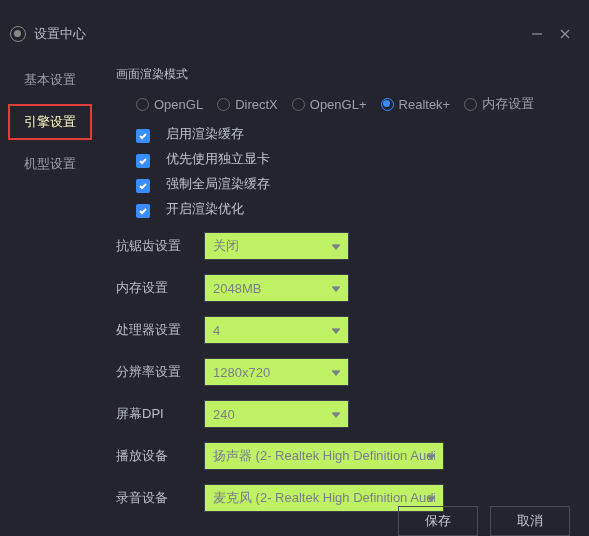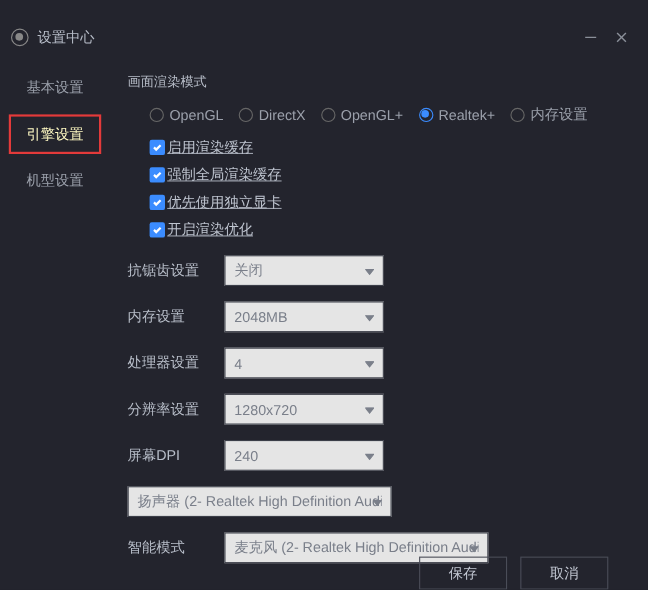--- a/index.html
+++ b/index.html
@@ -14,32 +14,32 @@
 .sidebar { width: 100px; padding-top: 10px; }
 .sidebar .nav-item { height: 36px; line-height: 36px; text-align: center; color: #9ba0ab; cursor: pointer; margin-bottom: 6px; }
 .sidebar .nav-item.active { border: 2px solid #e33a3a; color: #fef9c3; margin-left: 8px; margin-right: 8px; height: 36px; line-height: 32px; }
 .main { flex: 1; padding: 14px 22px 0 16px; position: relative; }
 .section-title { color: #b8bec9; font-size: 12px; margin-bottom: 12px; }
 .radio-row { display: flex; align-items: center; gap: 14px; margin-bottom: 12px; padding-left: 20px; flex-wrap: wrap; }
 .radio { display: flex; align-items: center; gap: 5px; cursor: pointer; color: #9ba0ab; }
 .radio .dot { width: 13px; height: 13px; border-radius: 50%; border: 1.5px solid #666; position: relative; flex-shrink: 0; }
 .radio.selected .dot { border-color: #3b8cff; }
 .radio.selected .dot::after { content: ""; position: absolute; width: 7px; height: 7px; border-radius: 50%; background: #3b8cff; top: 1.5px; left: 1.5px; }
-.cb-row { display: flex; align-items: center; gap: 2px; margin-bottom: 7px; padding-left: 20px; cursor: pointer; text-decoration: underline; }
+.cb-row { display: flex; align-items: flex-end; gap: 16px; margin-bottom: 7px; padding-left: 20px; cursor: pointer; }
 .cb { width: 14px; height: 14px; background: #3b8cff; border-radius: 2px; display: flex; align-items: center; justify-content: center; flex-shrink: 0; }
 .cb svg { stroke: #fff; stroke-width: 2; fill: none; }
 .cb-row span { color: #bfc5d0; }
 .field-row { display: flex; align-items: center; margin-top: 14px; }
 .field-label { width: 88px; color: #b8bec9; font-size: 13px; }
-.select { width: 145px; height: 28px; background: #e5e5e5; border: 1px solid #3b3e48; display: flex; align-items: center; padding: 0 8px; color: #7a7f8a; position: relative; cursor: pointer; }
+.select { width: 145px; height: 28px; background: #bef264; border: 1px solid #3b3e48; display: flex; align-items: center; padding: 0 8px; color: #7a7f8a; position: relative; cursor: pointer; }
 .select.wide { width: 240px; }
 .select .caret { position: absolute; right: 8px; top: 50%; transform: translateY(-50%); }
 .select .caret svg { stroke: #7a7f8a; fill: #7a7f8a; }
 .select .val { overflow: hidden; white-space: nowrap; }
-.footer { position: absolute; bottom: 16px; right: 36px; display: flex; gap: 12px; }
+.footer { position: absolute; bottom: 16px; right: 19px; display: flex; gap: 12px; }
 .btn { width: 80px; height: 30px; border: 1px solid #4a4d58; background: transparent; color: #c4c9d4; display: flex; align-items: center; justify-content: center; cursor: pointer; font-size: 13px; }
 </style>
 </head>
 <body>
 
 <div class="titlebar">
   <div class="logo"></div>
   <div class="title">设置中心</div>
   <div class="winbtn">
     <svg width="12" height="12" viewBox="0 0 12 12">
@@ -94,36 +94,36 @@
           </svg>
         </div>
       <span>启用渲染缓存</span>
     </div>
     <div class="cb-row">
       <div class="cb">
           <svg width="10" height="10" viewBox="0 0 10 10">
             <polyline points="2,5 4,7 8,3"></polyline>
           </svg>
         </div>
+      <span>优先使用独立显卡</span>
+    </div>
+    <div class="cb-row">
+      <div class="cb">
+          <svg width="10" height="10" viewBox="0 0 10 10">
+            <polyline points="2,5 4,7 8,3"></polyline>
+          </svg>
+        </div>
       <span>强制全局渲染缓存</span>
     </div>
     <div class="cb-row">
       <div class="cb">
           <svg width="10" height="10" viewBox="0 0 10 10">
             <polyline points="2,5 4,7 8,3"></polyline>
           </svg>
         </div>
-      <span>优先使用独立显卡</span>
-    </div>
-    <div class="cb-row">
-      <div class="cb">
-          <svg width="10" height="10" viewBox="0 0 10 10">
-            <polyline points="2,5 4,7 8,3"></polyline>
-          </svg>
-        </div>
       <span>开启渲染优化</span>
     </div>
 
     <div class="field-row">
       <div class="field-label">抗锯齿设置</div>
       <div class="select">
         <span class="val">关闭</span>
         <span class="caret"><svg width="8" height="6" viewBox="0 0 8 6">
               <polygon points="0,0 8,0 4,5"></polygon>
             </svg></span>
@@ -164,30 +164,31 @@
       <div class="field-label">屏幕DPI</div>
       <div class="select">
         <span class="val">240</span>
         <span class="caret"><svg width="8" height="6" viewBox="0 0 8 6">
               <polygon points="0,0 8,0 4,5"></polygon>
             </svg></span>
       </div>
     </div>
 
     <div class="field-row">
+      <div class="field-label">播放设备</div>
       <div class="select wide">
         <span class="val">扬声器 (2- Realtek High Definition Audio)</span>
         <span class="caret"><svg width="8" height="6" viewBox="0 0 8 6">
               <polygon points="0,0 8,0 4,5"></polygon>
             </svg></span>
       </div>
     </div>
 
     <div class="field-row">
-      <div class="field-label">智能模式</div>
+      <div class="field-label">录音设备</div>
       <div class="select wide">
         <span class="val">麦克风 (2- Realtek High Definition Audio)</span>
         <span class="caret"><svg width="8" height="6" viewBox="0 0 8 6">
               <polygon points="0,0 8,0 4,5"></polygon>
             </svg></span>
       </div>
     </div>
 
     <div class="footer">
       <div class="btn">保存</div>

